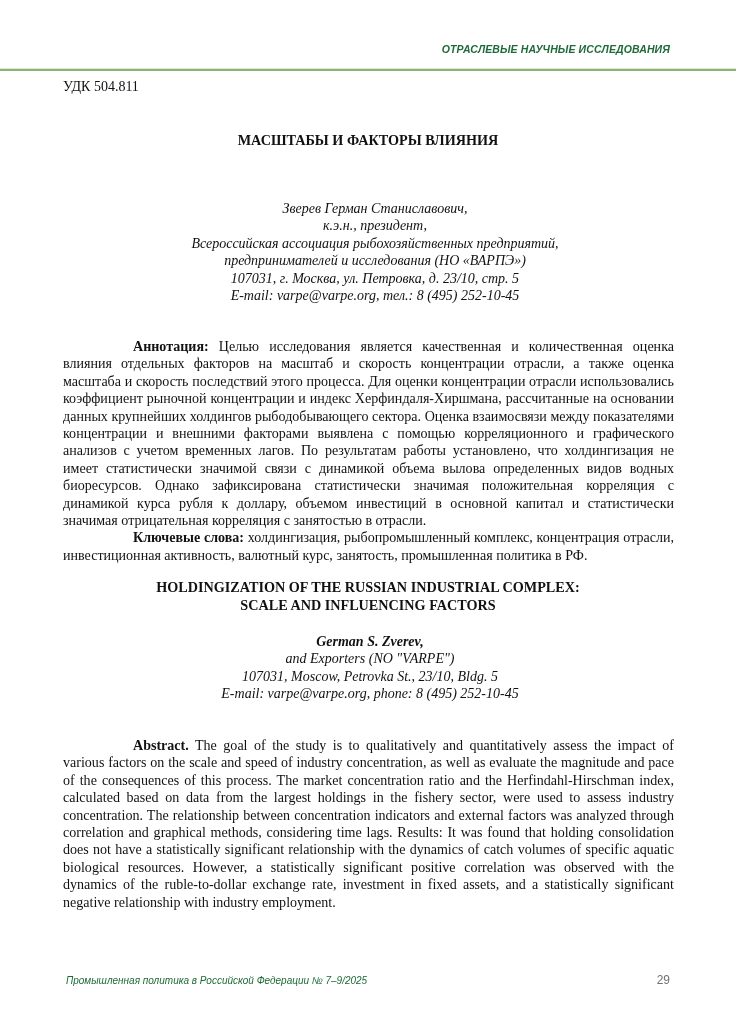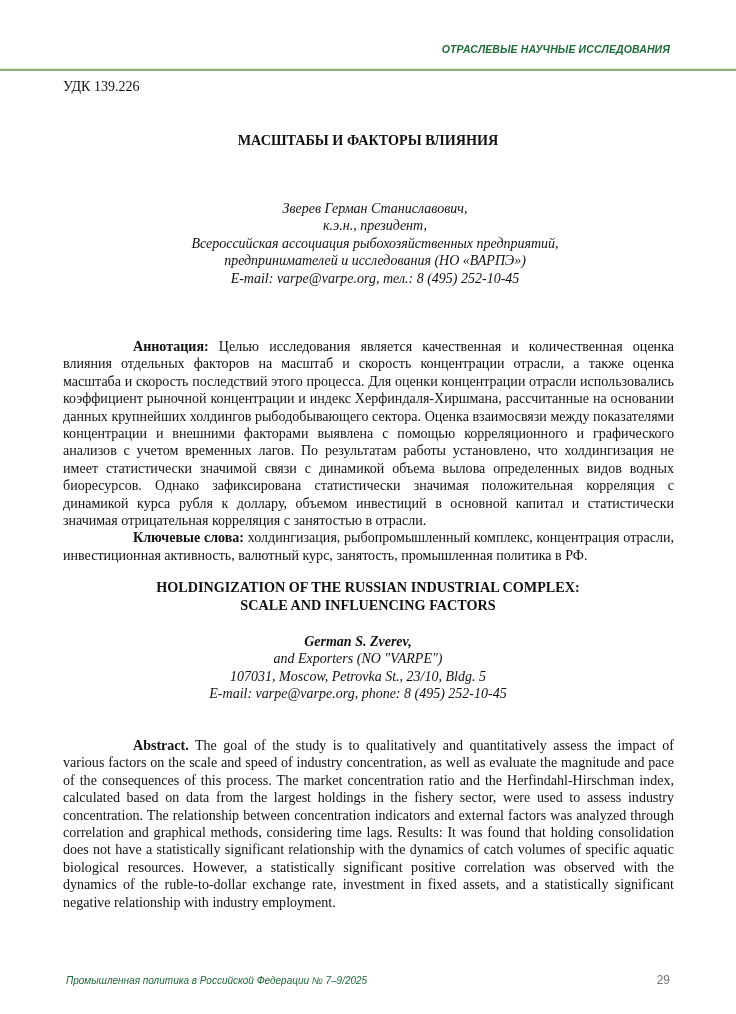--- a/index.html
+++ b/index.html
@@ -30,21 +30,21 @@
     position: absolute; left: 63px; width: 611px; top: 338px;
     font-size: 14.05px; line-height: 17.4px; text-align: justify;
   }
   .para { text-indent: 70px; margin: 0; }
   .lbl { font-weight: bold; }
   .title-en {
     position: absolute; left: 60px; width: 616px; top: 578px;
     font-weight: bold; font-size: 14.2px; line-height: 18px; text-align: center;
   }
   .affil-en {
-    position: absolute; left: 43px; width: 630px; top: 633px;
+    position: absolute; left: 55px; width: 630px; top: 633px;
     font-style: italic; font-size: 14px; line-height: 17.4px; text-align: center;
   }
   .affil-en .name { font-weight: bold; }
   .abstract-en {
     position: absolute; left: 63px; width: 611px; top: 737px;
     font-size: 14.05px; line-height: 17.4px; text-align: justify;
   }
   .footer-journal {
     position: absolute; left: 66px; top: 975px;
     font-family: "Liberation Sans", sans-serif; font-style: italic;
@@ -54,31 +54,32 @@
     position: absolute; right: 66px; top: 973px;
     font-family: "Liberation Sans", sans-serif; font-size: 12px; color: #737373;
   }
 </style>
 </head>
 <body>
 
 <div class="header-section">ОТРАСЛЕВЫЕ НАУЧНЫЕ ИССЛЕДОВАНИЯ</div>
 <div class="header-rule"></div>
 
-<div class="udk">УДК 139.226</div>
+<div class="udk">УДК 504.811</div>
 
 <div class="title-ru">
   <div>МАСШТАБЫ И ФАКТОРЫ ВЛИЯНИЯ</div>
 </div>
 
 <div class="affil-ru">
   <div class="name">Зверев Герман Станиславович,</div>
   <div>к.э.н., президент,</div>
   <div>Всероссийская ассоциация рыбохозяйственных предприятий,</div>
   <div>предпринимателей и исследования (НО «ВАРПЭ»)</div>
+  <div>107031, г. Москва, ул. Петровка, д. 23/10, стр. 5</div>
   <div>E-mail: varpe@varpe.org, тел.: 8 (495) 252-10-45</div>
 </div>
 
 <div class="abstract-ru">
   <p class="para"><span class="lbl">Аннотация:</span><span> Целью исследования является качественная и количественная оценка влияния отдельных факторов на масштаб и скорость концентрации отрасли, а также оценка масштаба и скорость последствий этого процесса. Для оценки концентрации отрасли использовались коэффициент рыночной концентрации и индекс Херфиндаля-Хиршмана, рассчитанные на основании данных крупнейших холдингов рыбодобывающего сектора. Оценка взаимосвязи между показателями концентрации и внешними факторами выявлена с помощью корреляционного и графического анализов с учетом временных лагов. По результатам работы установлено, что холдингизация не имеет статистически значимой связи с динамикой объема вылова определенных видов водных биоресурсов. Однако зафиксирована статистически значимая положительная корреляция с динамикой курса рубля к доллару, объемом инвестиций в основной капитал и статистически значимая отрицательная корреляция с занятостью в отрасли.</span></p>
   <p class="para"><span class="lbl">Ключевые слова:</span><span> холдингизация, рыбопромышленный комплекс, концентрация отрасли, инвестиционная активность, валютный курс, занятость, промышленная политика в РФ.</span></p>
 </div>
 
 <div class="title-en">
   <div>HOLDINGIZATION OF THE RUSSIAN INDUSTRIAL COMPLEX:</div>

